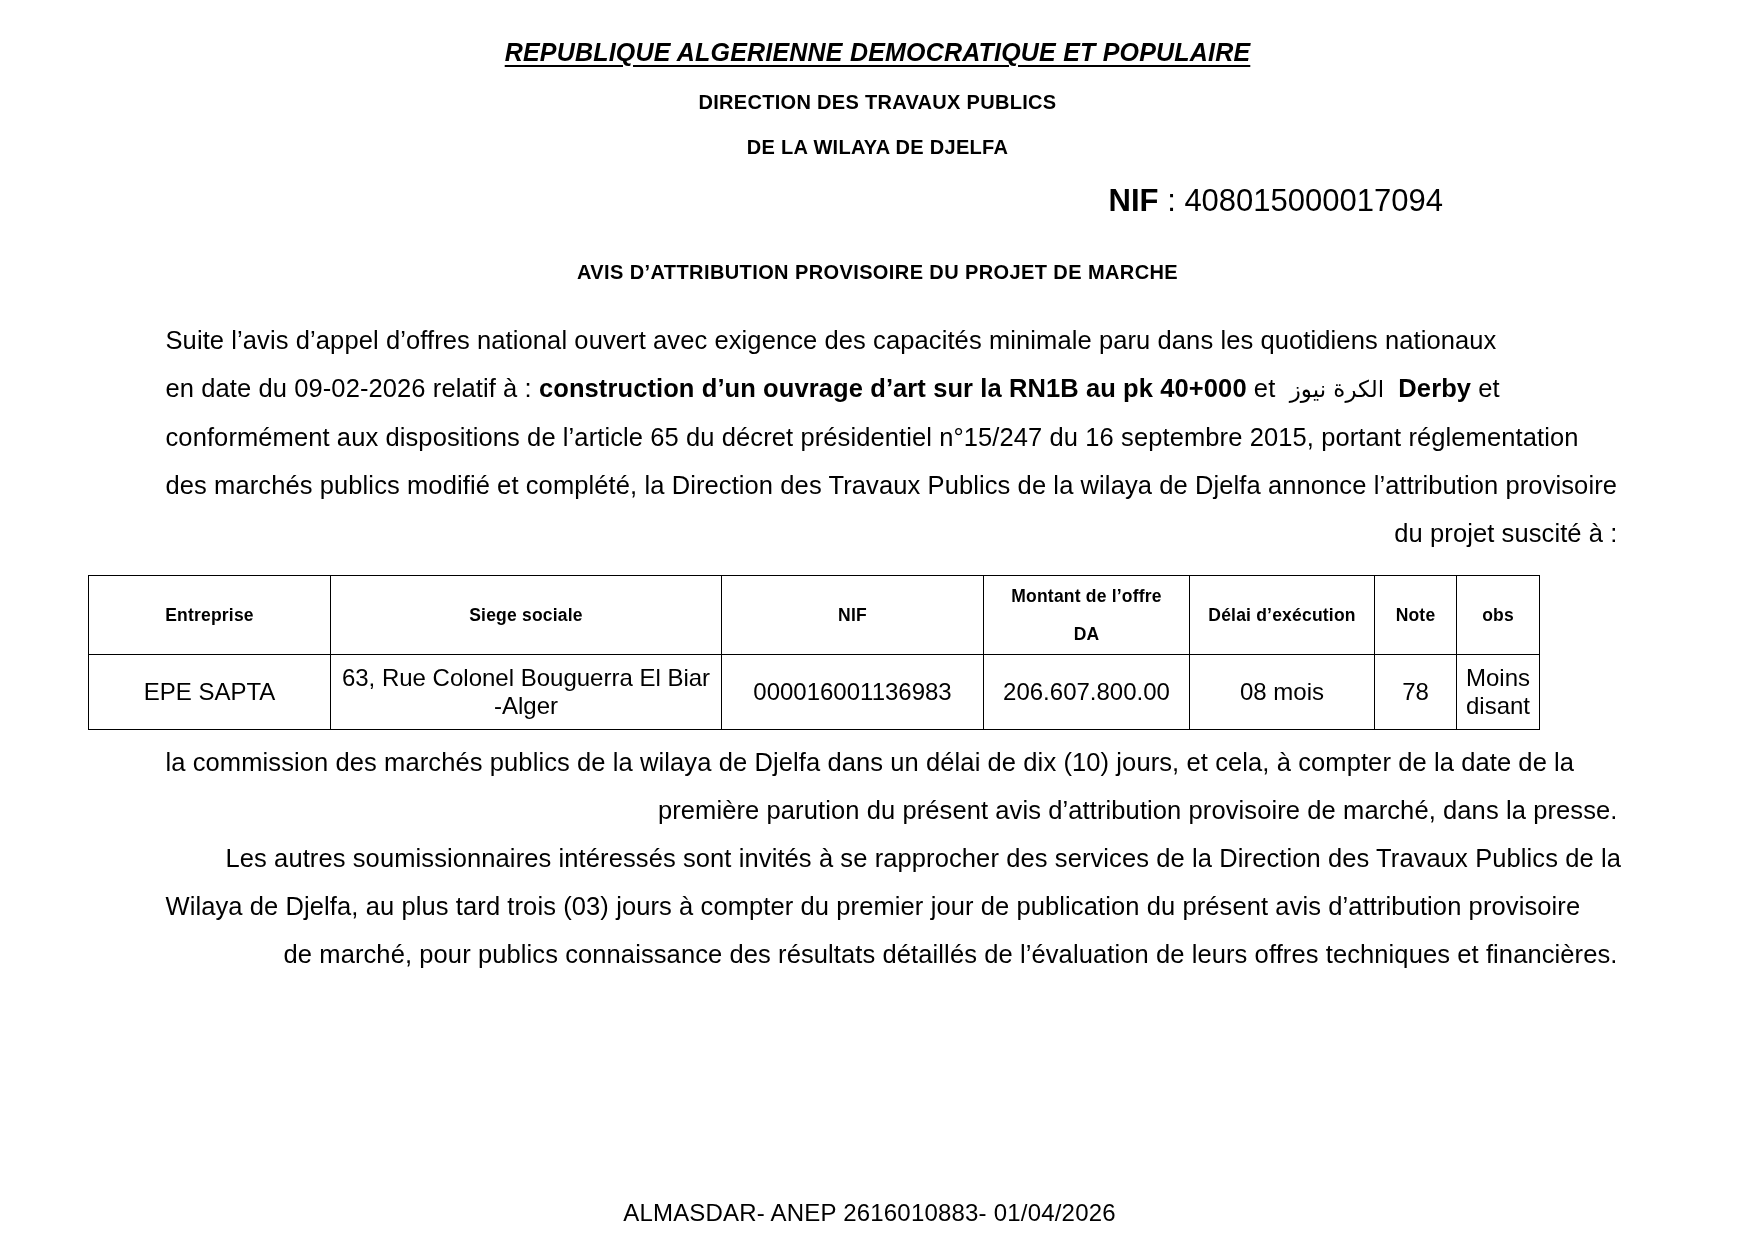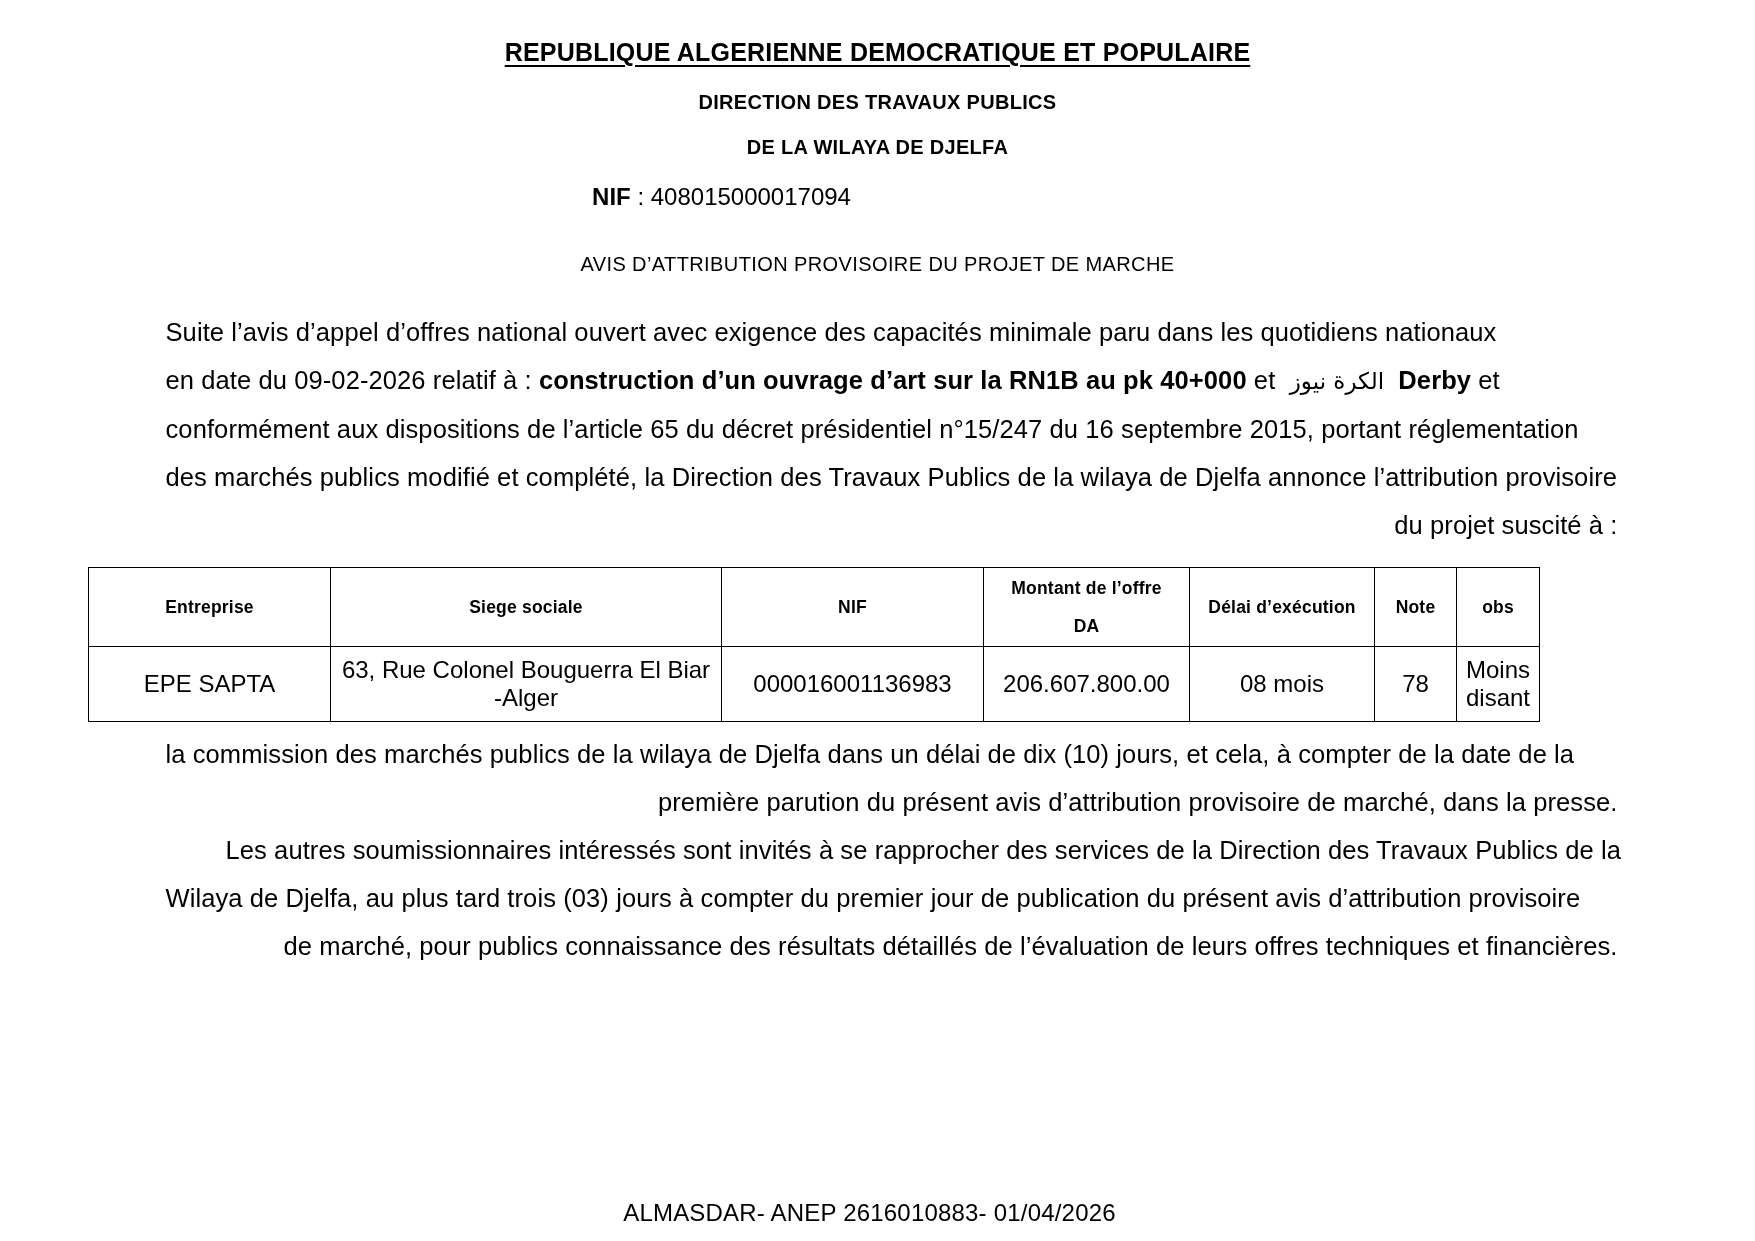--- a/index.html
+++ b/index.html
@@ -25,50 +25,51 @@
   }
 
   
   .hdr-main {
     text-align: center;
     font-weight: bold;
     font-size: 25px;
     letter-spacing: 0.2px;
     margin-top: 38px;
     font-stretch: condensed;
+    font-style: italic;
   }
   .hdr-main span.u {
     text-decoration: underline;
     text-underline-offset: 4px;
   }
   .hdr-sub {
     text-align: center;
     font-weight: bold;
     font-size: 20px;
     margin-top: 24px;
     letter-spacing: 0.3px;
   }
   .hdr-sub2 {
     text-align: center;
     font-weight: bold;
     font-size: 20px;
     margin-top: 22px;
     letter-spacing: 0.3px;
   }
   .nif-line {
-    text-align: center;
-    font-size: 24px;
+    text-align: right;
+    font-size: 31px;
     margin-top: 24px;
     padding-right: 312px;
   }
   .nif-line b { font-weight: bold; }
 
   .avis-title {
     text-align: center;
-    font-weight: normal;
+    font-weight: bold;
     font-size: 20px;
     letter-spacing: 0.4px;
     margin-top: 42px;
   }
 
   
   .body-wrap {
     margin: 0 auto;
     width: 1480px;
     padding-left: 28px;

